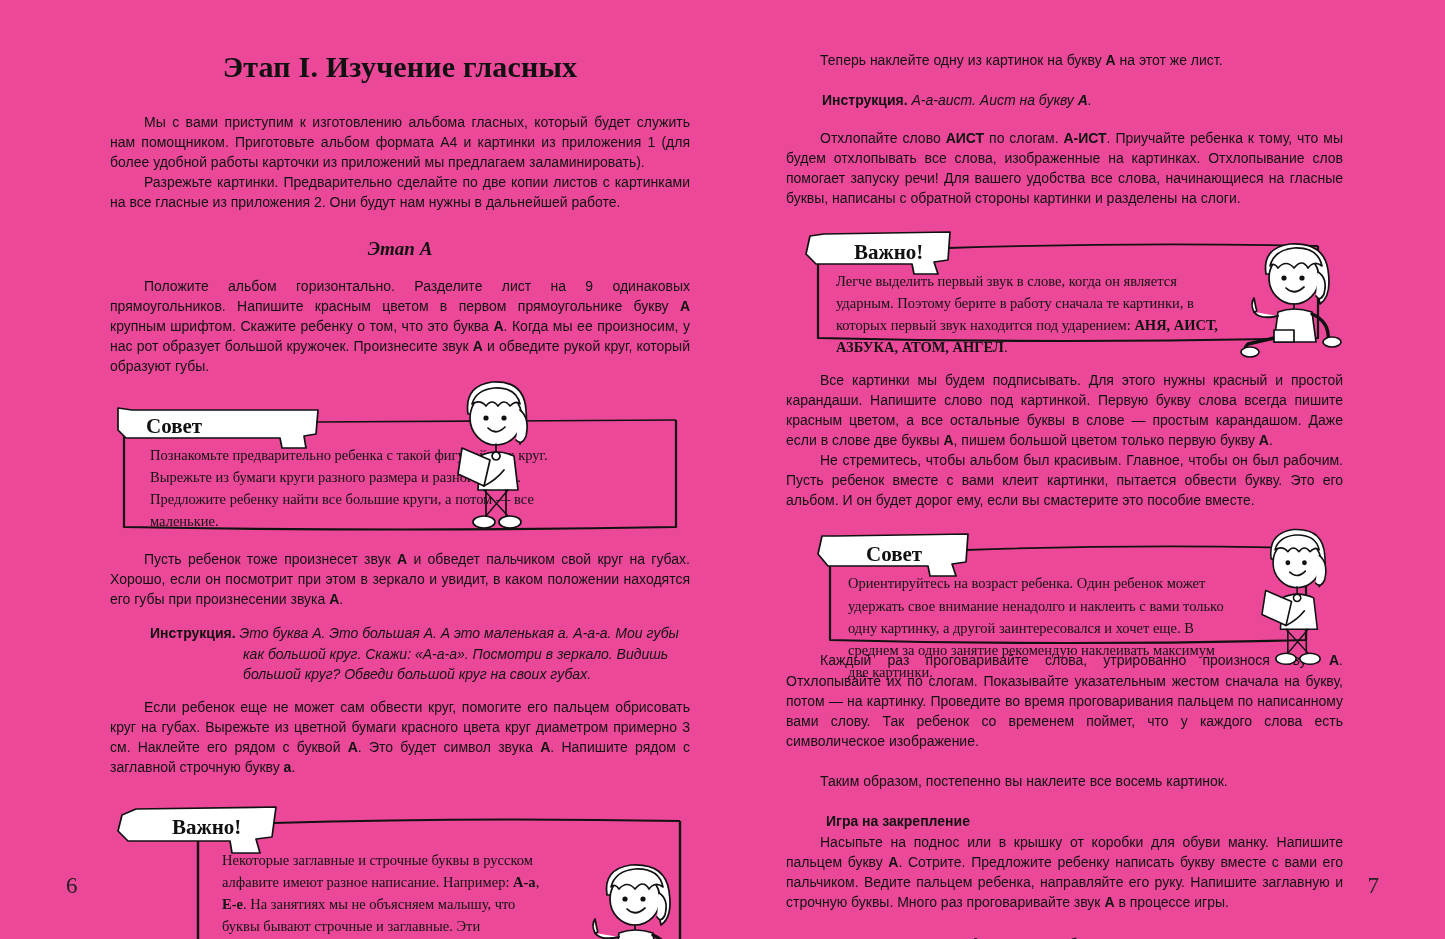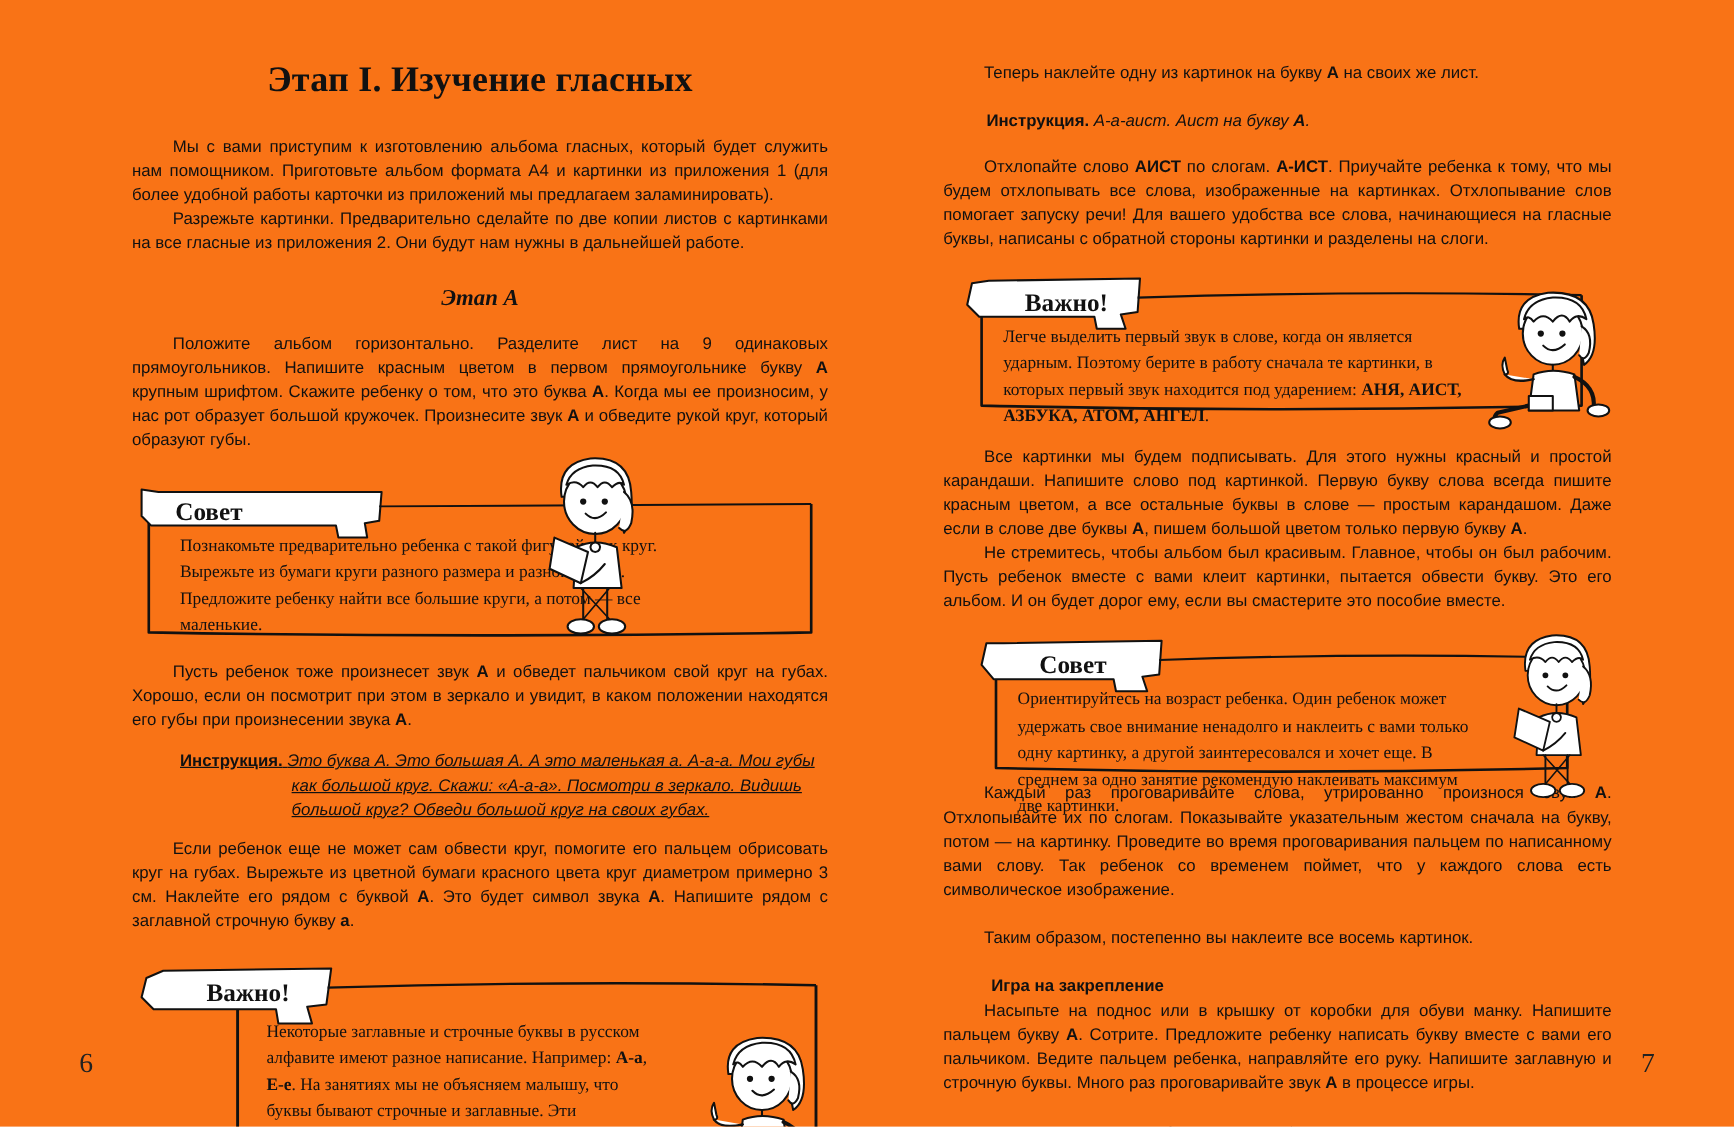--- a/index.html
+++ b/index.html
@@ -4,21 +4,21 @@
 <style>
   html, body {
     margin: 0;
     padding: 0;
     background: #ffffff;
   }
   .page-spread {
     position: relative;
     width: 1445px;
     height: 939px;
-    background: #f97316;
+    background: #ec4899;
     font-family: "Liberation Sans", sans-serif;
     color: #111111;
     overflow: hidden;
   }
 
   
   .page {
     position: absolute;
     top: 0;
     height: 939px;
@@ -78,21 +78,20 @@
   .instruction .lbl {
     font-weight: bold;
   }
   .instruction .txt {
     font-style: italic;
     font-weight: normal;
   }
   .instruction.hang {
     padding-left: 133px;
     text-indent: -93px;
-    text-decoration: underline;
   }
   b, strong { font-weight: bold; }
 
   
   .callout {
     position: relative;
     margin: 16px 0 0 0;
     padding: 0;
   }
   .callout .box-frame {
@@ -240,21 +239,21 @@
       </div>
 
     </div>
 
     <div class="folio folio-left">6</div>
   </div>
 
   <div class="page page-right">
     <div class="col">
 
-      <p class="body-text"><span>Теперь наклейте одну из картинок на букву </span><b>А</b><span> на своих же лист.</span></p>
+      <p class="body-text"><span>Теперь наклейте одну из картинок на букву </span><b>А</b><span> на этот же лист.</span></p>
 
       <div class="instruction flush" style="margin-top:20px;padding-left:36px;"><span class="lbl">Инструкция.</span> <span class="txt"><span>А-а-аист. Аист на букву </span><b>А</b><span>.</span></span></div>
 
       <p class="body-text gap" style="margin-top:18px;"><span>Отхлопайте слово </span><b>АИСТ</b><span> по слогам. </span><b>А-ИСТ</b><span>. Приучайте ребенка к тому, что мы будем отхлопывать все слова, изображенные на картинках. Отхлопывание слов помогает запуску речи! Для вашего удобства все слова, начинающиеся на гласные буквы, написаны с обратной стороны картинки и разделены на слоги.</span></p>
 
       <div class="callout" style="height:122px; margin-top:18px;">
         <svg class="box-frame" viewBox="0 0 557 122" preserveAspectRatio="none">
           <path d="M32,28 L32,112 Q280,118 532,112 L532,20" fill="none" stroke="#111" stroke-width="2.2" stroke-linejoin="round"></path>
         </svg>
         <svg class="box-frame" viewBox="0 0 557 122" preserveAspectRatio="none" style="z-index:3;">

